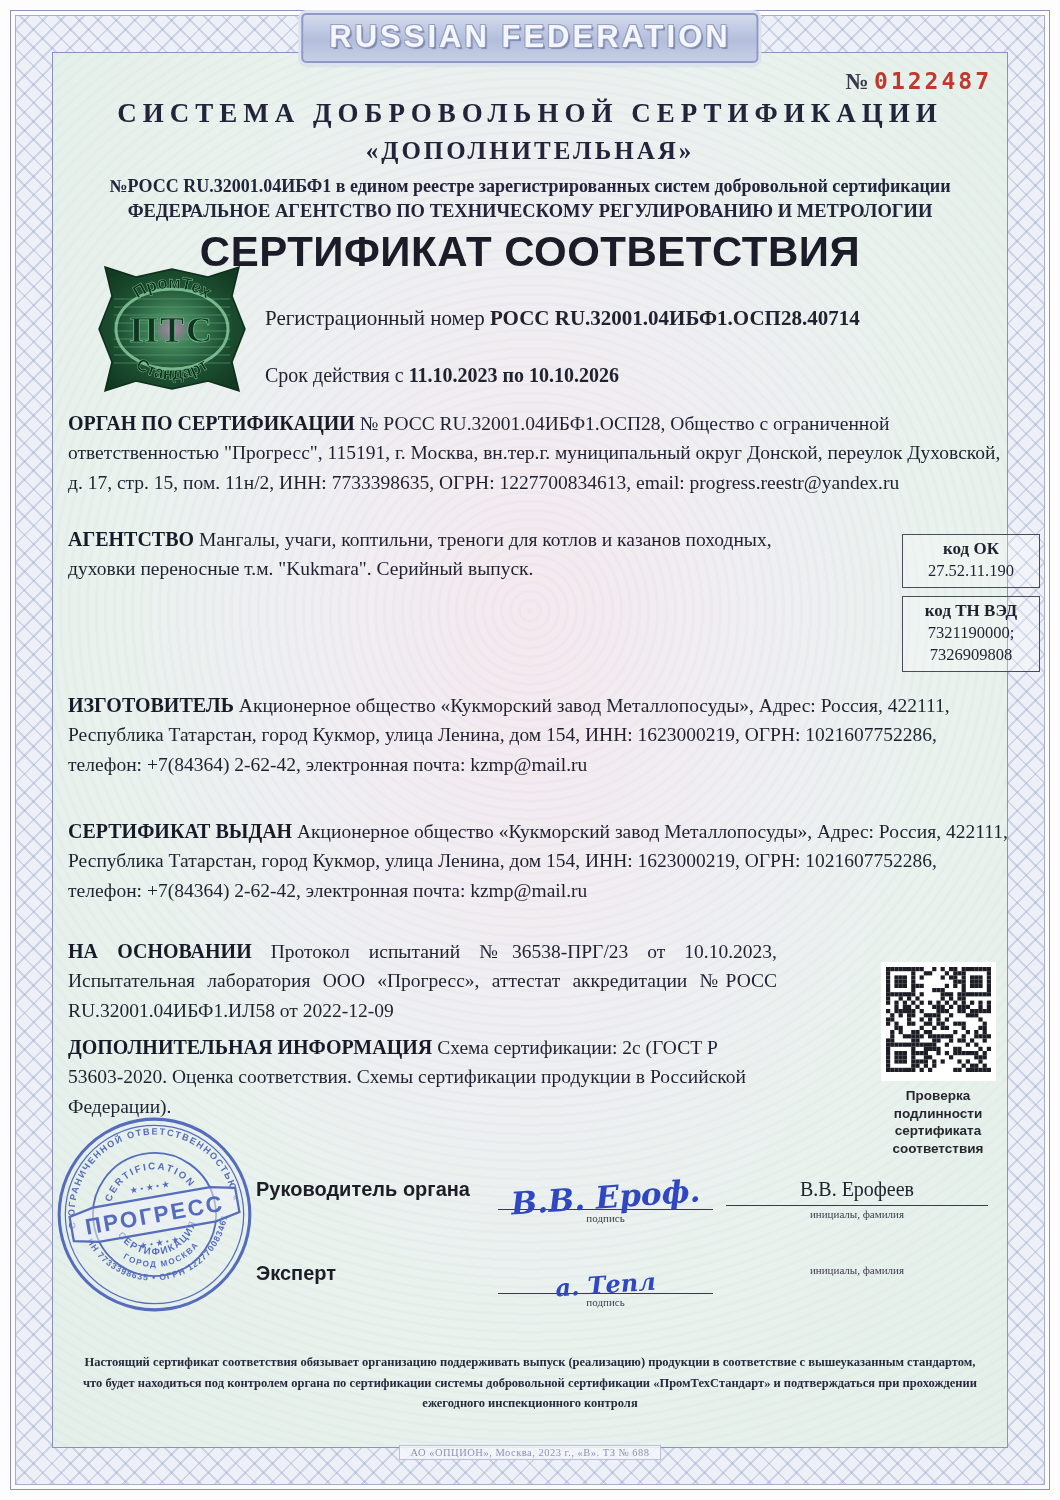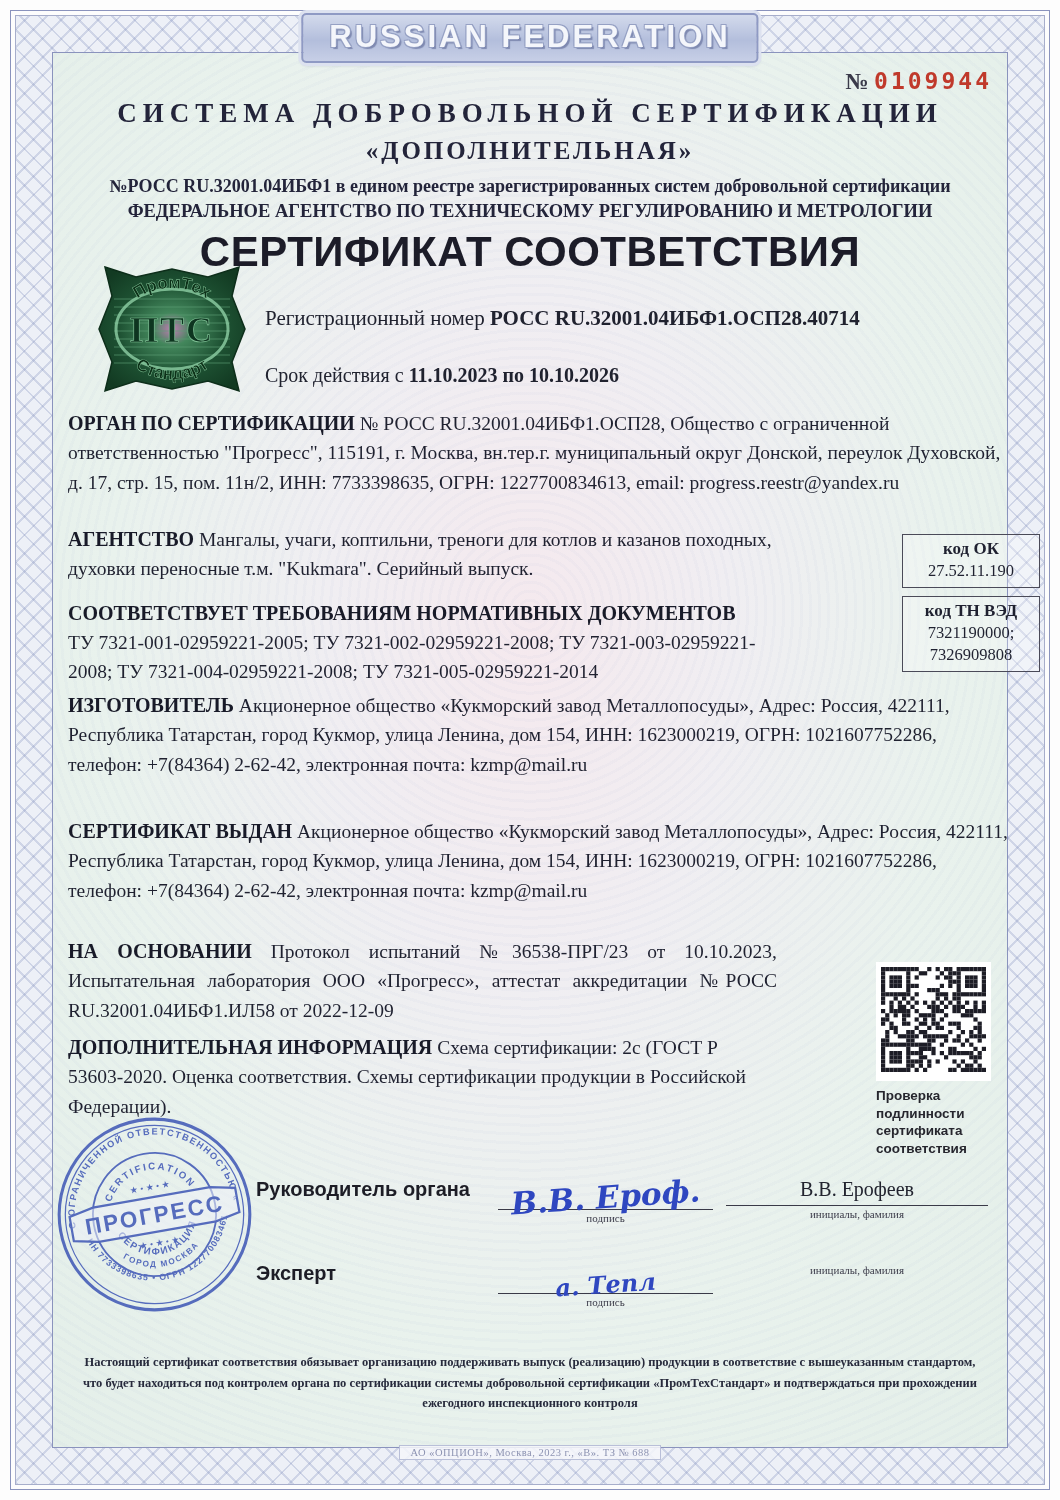--- a/index.html
+++ b/index.html
@@ -59,21 +59,21 @@
   .sec-basis { top:936px; padding-right:235px; text-align:justify; }
   .sec-additional { top:1032px; padding-right:235px; }
 
   .code-box { position:absolute; left:858px; width:138px; border:1.5px solid #4a4a58; text-align:center;
     padding:4px 2px 6px; color:#1f2130; z-index:3; background:rgba(255,255,255,0.25);margin-left:44px; }
   .code-box .cb-label { font-weight:bold; font-size:17px; }
   .code-box .cb-val { font-size:16.5px; margin-top:2px; }
   .box-ok { top:534px; }
   .box-tnved { top:596px; }
 
-  .qr-wrap { position:absolute; left:876px; top:962px; width:124px; text-align:left; z-index:3; }
+  .qr-wrap { position:absolute; left:876px; top:962px; width:124px; text-align:center; z-index:3; }
   .qr-grid { display:inline-block; background:#fff; padding:5px; }
   .qr-caption { margin-top:6px; font-family:"Liberation Sans", sans-serif; font-weight:bold; font-size:13.5px; line-height:1.3; color:#26262e; }
 
   .stamp { position:absolute; left:52px; top:1112px; width:205px; height:205px; z-index:2; opacity:.85; transform:rotate(-10deg); }
 
   .sig-role { position:absolute; left:256px; font-family:"Liberation Sans", sans-serif; font-weight:bold; font-size:20px; color:#1d1d26; z-index:3; }
   .role-head { top:1178px; }
   .role-expert { top:1262px; }
 
   .sig-box { position:absolute; width:215px; text-align:center; z-index:3; }
@@ -105,21 +105,21 @@
   <div class="outer-line"></div>
   <div class="zigzag-band"></div>
   <div class="inner-area"></div>
 
   <div class="banner">
     <span class="banner-text">RUSSIAN FEDERATION</span>
   </div>
 
   <div class="serial">
     <span class="num-sign">№</span>
-    <span class="num-val">0109944</span>
+    <span class="num-val">0122487</span>
   </div>
 
   <div class="hdr">
     <div class="hdr-1">СИСТЕМА ДОБРОВОЛЬНОЙ СЕРТИФИКАЦИИ</div>
     <div class="hdr-2">«ДОПОЛНИТЕЛЬНАЯ»</div>
     <div class="hdr-3">№РОСС RU.32001.04ИБФ1 в едином реестре зарегистрированных систем добровольной сертификации</div>
     <div class="hdr-4">ФЕДЕРАЛЬНОЕ АГЕНТСТВО ПО ТЕХНИЧЕСКОМУ РЕГУЛИРОВАНИЮ И МЕТРОЛОГИИ</div>
   </div>
 
   <div class="doc-title">СЕРТИФИКАТ СООТВЕТСТВИЯ</div>
@@ -166,24 +166,20 @@
   <p class="section sec-product">
     <span class="lead">АГЕНТСТВО</span>
     <span>Мангалы, учаги, коптильни, треноги для котлов и казанов походных, духовки переносные т.м. "Kukmara". Серийный выпуск.</span>
   </p>
 
   <div class="code-box box-ok">
     <div class="cb-label">код  ОК</div>
     <div class="cb-val">27.52.11.190</div>
   </div>
 
-  <p class="section sec-compliance">
-    <span class="lead">СООТВЕТСТВУЕТ ТРЕБОВАНИЯМ НОРМАТИВНЫХ ДОКУМЕНТОВ</span>
-    <span>ТУ 7321-001-02959221-2005; ТУ 7321-002-02959221-2008; ТУ 7321-003-02959221-2008; ТУ 7321-004-02959221-2008; ТУ 7321-005-02959221-2014</span>
-  </p>
 
   <div class="code-box box-tnved">
     <div class="cb-label">код ТН ВЭД</div>
     <div class="cb-val">7321190000;</div>
     <div class="cb-val">7326909808</div>
   </div>
 
   <p class="section sec-manufacturer">
     <span class="lead">ИЗГОТОВИТЕЛЬ</span>
     <span>Акционерное общество «Кукморский завод Металлопосуды», Адрес: Россия, 422111, Республика Татарстан, город Кукмор, улица Ленина, дом 154, ИНН: 1623000219, ОГРН: 1021607752286, телефон: +7(84364) 2-62-42, электронная почта: kzmp@mail.ru</span>

